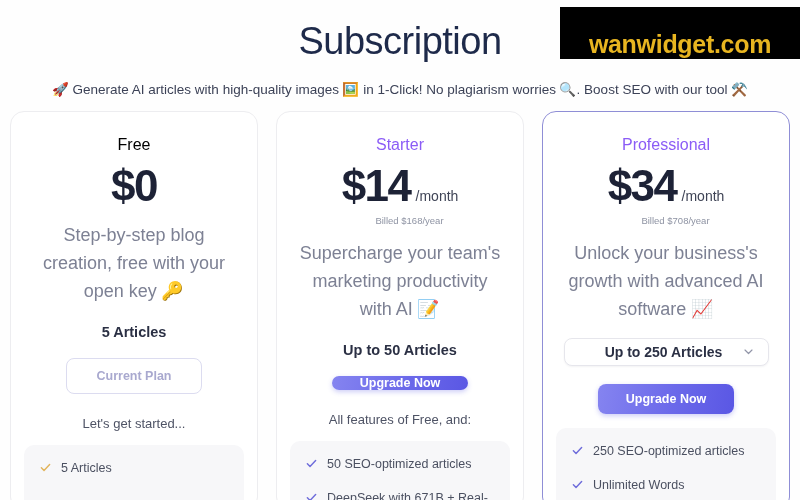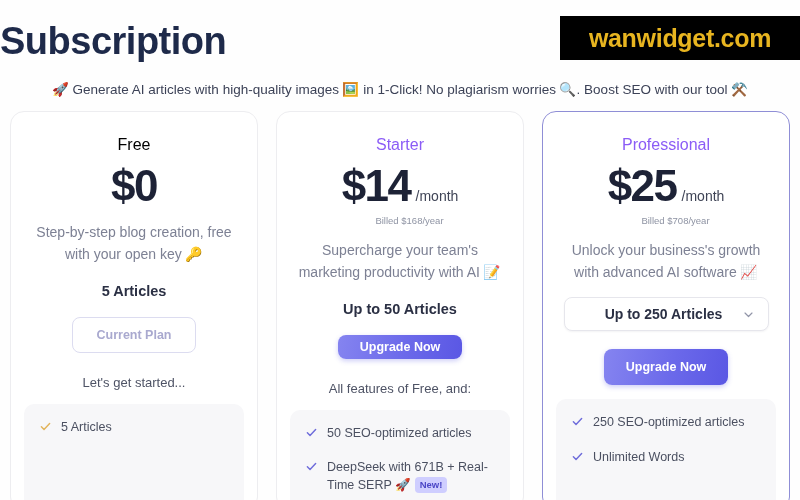--- a/index.html
+++ b/index.html
@@ -6,36 +6,36 @@
   html, body {
     width: 800px; height: 500px;
     background: #ffffff;
     font-family: "Liberation Sans", sans-serif;
     overflow: hidden;
   }
   .page { position: relative; width: 800px; height: 500px; background: #fefefe; }
 
   
   .watermark {
-    position: absolute; top: 16px; right: 0;
-    width: 240px; height: 44px;
+    position: absolute; top: 7px; right: 0;
+    width: 240px; height: 52px;
     background: #000000;
-    display: flex; align-items: center; justify-content: center;
+    display: flex; align-items: flex-end; justify-content: center;
     z-index: 50;
   }
   .watermark-text {
     color: #e8b520; font-size: 25px; font-weight: bold;
     letter-spacing: -0.3px;
   }
 
   
   .title {
-    text-align: left;
+    text-align: center;
     font-size: 38px;
-    font-weight: bold;
+    font-weight: normal;
     color: #1e2a4a;
     padding-top: 20px;
     letter-spacing: -0.5px;
   }
   .subtitle {
     text-align: center;
     font-size: 13.5px;
     color: #3c4257;
     padding-top: 18px;
     white-space: nowrap;
@@ -97,21 +97,21 @@
   .billed {
     margin-top: 7px;
     font-size: 9.5px;
     color: #8e93a3;
     margin-left: 19px;
   }
   .desc {
     margin-top: 14px;
     width: 206px;
     text-align: center;
-    font-size: 14px;
+    font-size: 18px;
     line-height: 1.55;
     color: #7d8194;
   }
   .quota {
     margin-top: 18px;
     font-size: 14.5px;
     font-weight: bold;
     color: #2b3044;
   }
   .quota-select {
@@ -128,21 +128,21 @@
     padding: 0 14px 0 20px;
   }
   .quota-select .qs-label {
     flex: 1; text-align: center;
     font-size: 14px; font-weight: bold; color: #2b3044;
   }
   .chev { width: 11px; height: 11px; flex: 0 0 auto; }
 
   .cta {
     margin-top: 18px;
-    width: 124px;
+    width: 136px;
     height: 36px;
     border-radius: 8px;
     display: flex; align-items: center; justify-content: center;
     font-size: 12.5px;
     font-weight: bold;
   }
   .cta.outline {
     border: 1px solid #dcdcf0;
     background: #ffffff;
     color: #a9a9cf;
@@ -244,21 +244,21 @@
             <svg class="tick" viewBox="0 0 12 12">
               <path d="M1.5 6.3 L4.4 9.2 L10.5 2.8" fill="none" stroke="#6f6ddb" stroke-width="1.6" stroke-linecap="round" stroke-linejoin="round"></path>
             </svg>
             <span class="feature-text"><span>DeepSeek with 671B + Real-Time SERP 🚀</span><span class="badge">New!</span></span>
           </div>
         </div>
       </div>
       <div class="card featured">
         <div class="plan-name paid">Professional</div>
         <div class="price-row">
-          <span class="price-main">$25</span>
+          <span class="price-main">$34</span>
           <span class="price-period">/month</span>
         </div>
         <div class="billed">Billed $708/year</div>
         <div class="desc">Unlock your business's growth with advanced AI software 📈</div>
         <div class="quota-select">
           <span class="qs-label">Up to 250 Articles</span>
           <svg class="chev" viewBox="0 0 12 12">
             <path d="M2.2 4.4 L6 8.2 L9.8 4.4" fill="none" stroke="#9195a8" stroke-width="1.3" stroke-linecap="round" stroke-linejoin="round"></path>
           </svg>
         </div>

